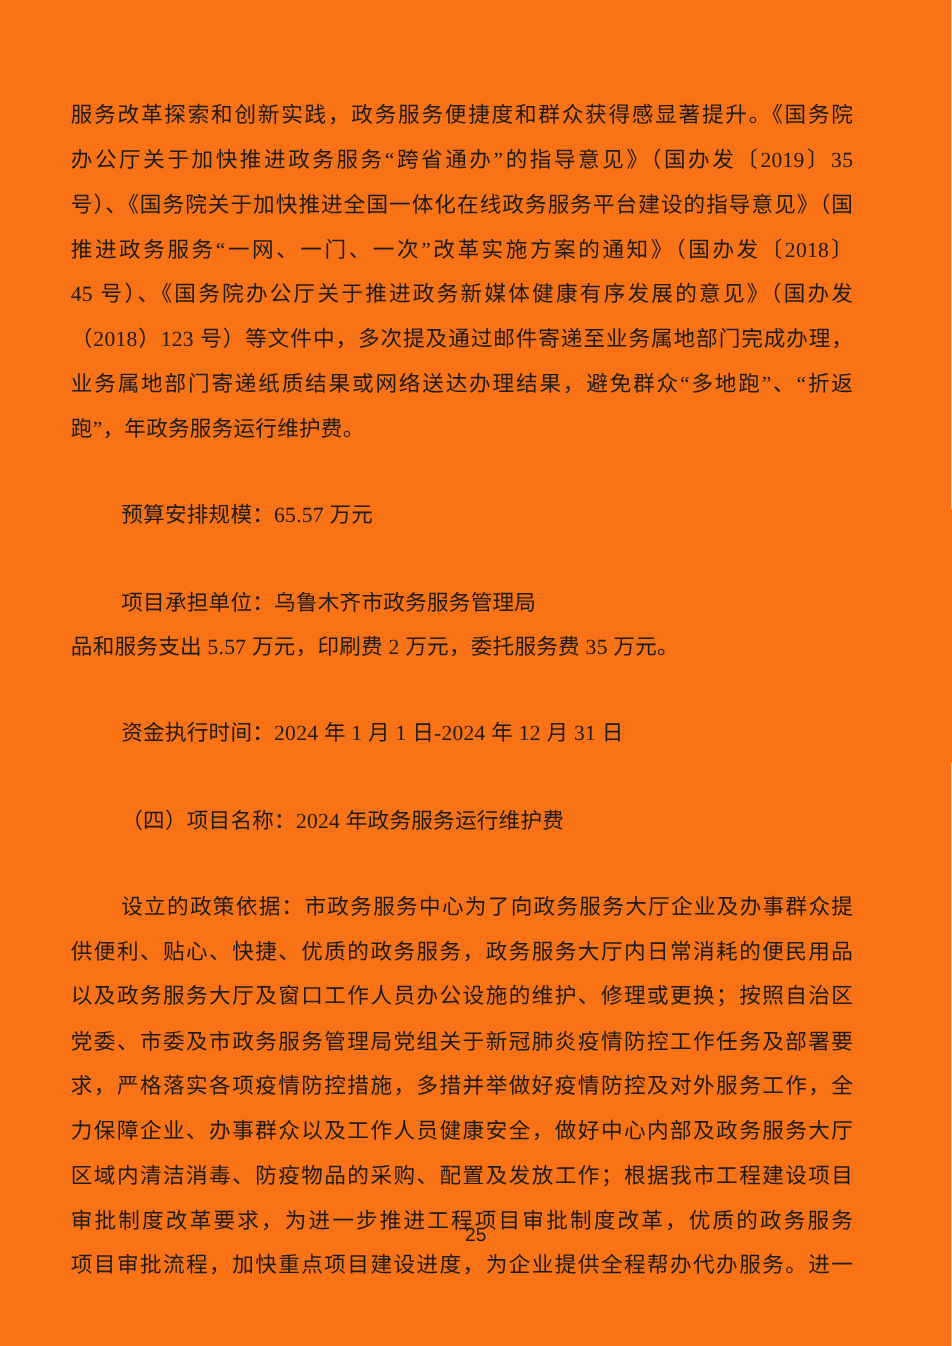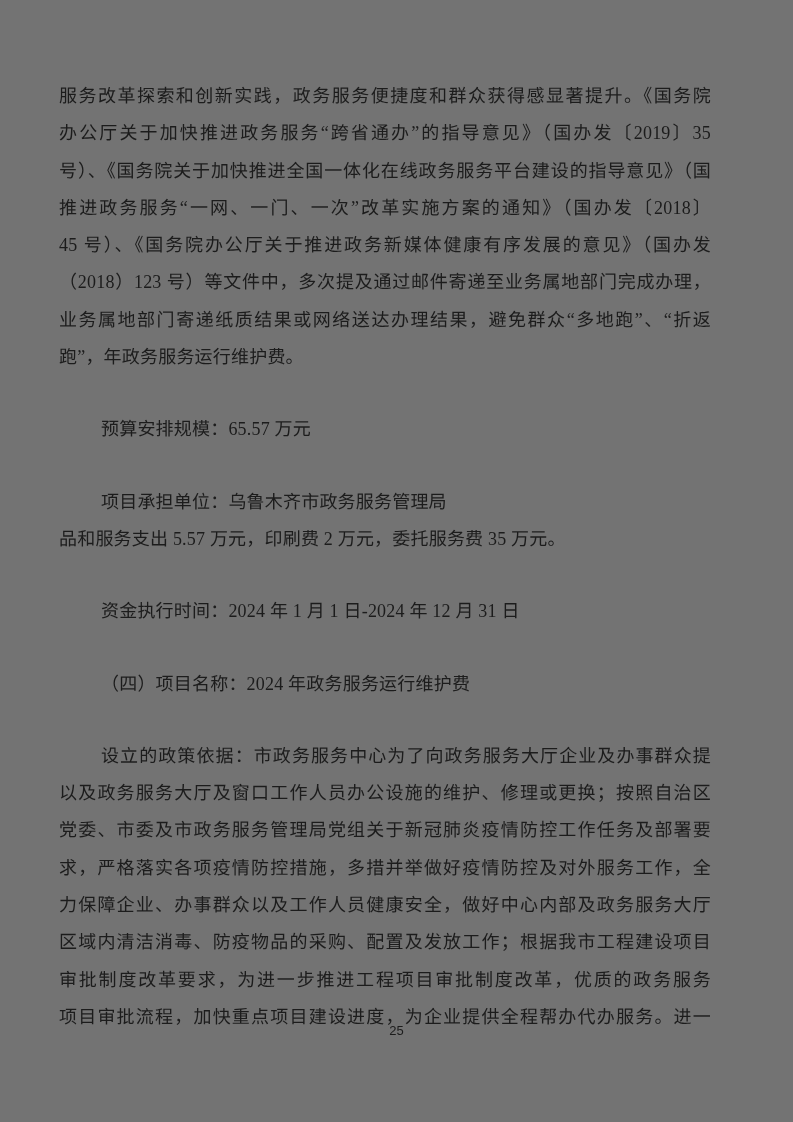--- a/index.html
+++ b/index.html
@@ -5,21 +5,21 @@
 <style>
   html, body {
     margin: 0;
     padding: 0;
     background: #ffffff;
   }
   .page {
     position: relative;
     width: 793px;
     height: 1122px;
-    background: #737373;
+    background: #f97316;
     overflow: hidden;
     font-family: "Liberation Serif", "DejaVu Serif", serif;
   }
   .content {
     position: absolute;
     left: 59px;
     top: 78px;
     width: 652px;
   }
   .para {
@@ -43,21 +43,21 @@
   }
   .footer {
     position: absolute;
     top: 1021px;
     left: 0;
     width: 793px;
     text-align: center;
   }
   .page-number {
     font-family: "Liberation Sans", "DejaVu Sans", sans-serif;
-    font-size: 13px;
+    font-size: 16px;
     color: #1c1c1c;
   }
 </style>
 </head>
 <body>
 
 <div class="page">
   <div class="content" id="doc-content">
       <div class="para">
         <div class="line just">服务改革探索和创新实践，政务服务便捷度和群众获得感显著提升。《国务院</div>
@@ -79,20 +79,21 @@
         <div class="line">品和服务支出 5.57 万元，印刷费 2 万元，委托服务费 35 万元。</div>
       </div>
       <div class="para">
         <div class="line indent">资金执行时间：2024 年 1 月 1 日-2024 年 12 月 31 日</div>
       </div>
       <div class="para">
         <div class="line indent">（四）项目名称：2024 年政务服务运行维护费</div>
       </div>
       <div class="para">
         <div class="line indent just">设立的政策依据：市政务服务中心为了向政务服务大厅企业及办事群众提</div>
+        <div class="line just">供便利、贴心、快捷、优质的政务服务，政务服务大厅内日常消耗的便民用品</div>
         <div class="line just">以及政务服务大厅及窗口工作人员办公设施的维护、修理或更换；按照自治区</div>
         <div class="line just">党委、市委及市政务服务管理局党组关于新冠肺炎疫情防控工作任务及部署要</div>
         <div class="line just">求，严格落实各项疫情防控措施，多措并举做好疫情防控及对外服务工作，全</div>
         <div class="line just">力保障企业、办事群众以及工作人员健康安全，做好中心内部及政务服务大厅</div>
         <div class="line just">区域内清洁消毒、防疫物品的采购、配置及发放工作；根据我市工程建设项目</div>
         <div class="line just">审批制度改革要求，为进一步推进工程项目审批制度改革，优质的政务服务</div>
         <div class="line just">项目审批流程，加快重点项目建设进度，为企业提供全程帮办代办服务。进一</div>
       </div>
     </div>
   <div class="footer">

